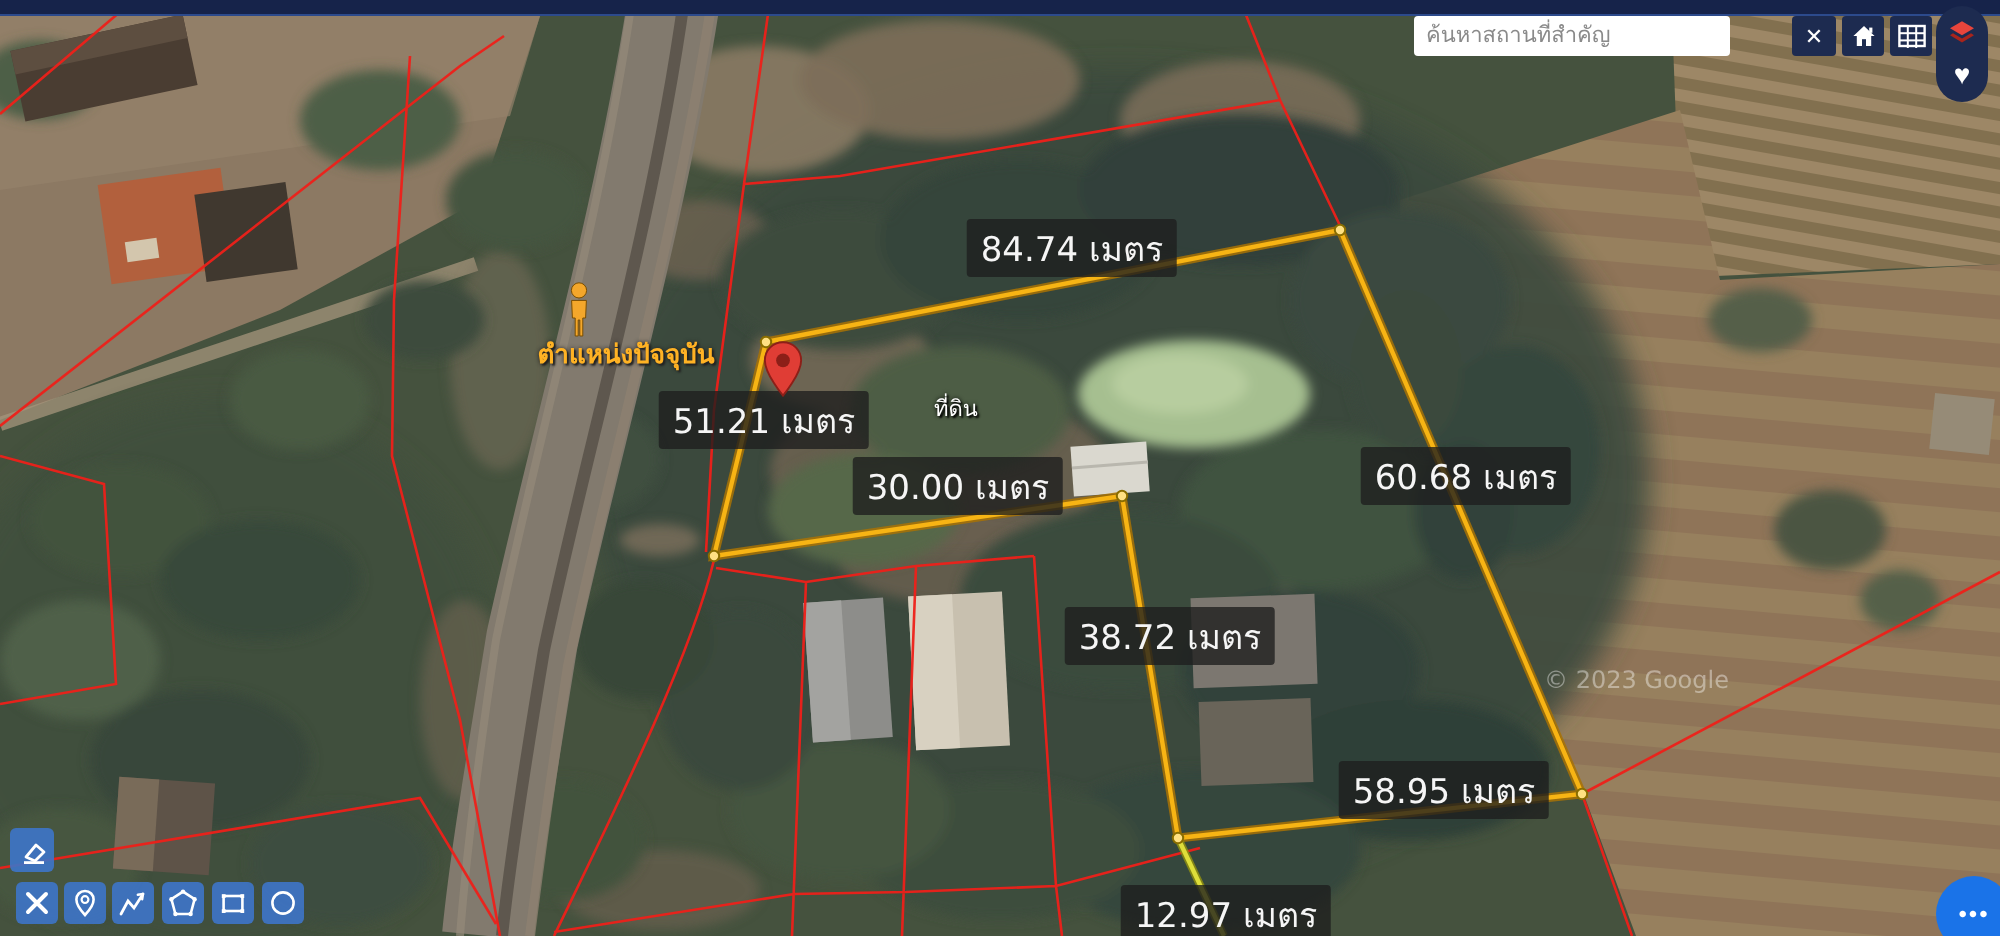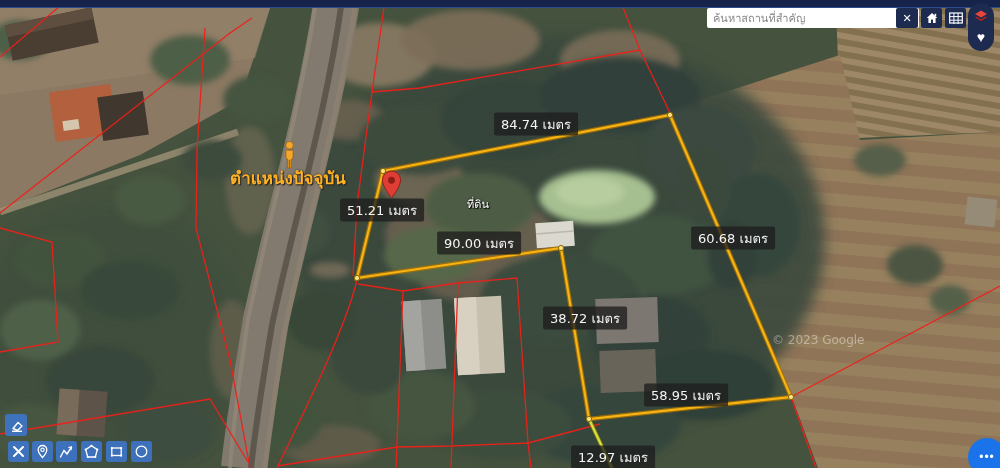--- a/index.html
+++ b/index.html
@@ -6,30 +6,30 @@
   body{
     width:1000px;height:468px;position:relative;overflow:hidden;
     font-family:"DejaVu Sans","Liberation Sans",sans-serif;
     background:#45523e;
   }
   #mapsvg{position:absolute;top:0;left:0;}
   .topbar{position:absolute;top:0;left:0;width:1000px;height:7px;background:#16234a;border-bottom:1px solid #2c4a8c;z-index:5;}
   
   .mlabel{
     position:absolute;transform:translate(-50%,-50%);
-    background:rgba(30,30,30,.78);color:#f5f5f5;font-size:13px;
+    background:rgba(30,30,30,.78);color:#f5f5f5;font-size:17px;
     padding:1px 7px;border-radius:2px;white-space:nowrap;z-index:4;
   }
   .maptext{position:absolute;transform:translate(-50%,-50%);white-space:nowrap;z-index:4;}
   .marker-name{color:#fff;font-size:11px;text-shadow:1px 1px 1px #000,0 0 2px #000;margin-left:40px;}
-  .pegman-label{color:#ffb224;font-size:17px;font-weight:bold;text-shadow:1px 1px 1px #222,0 0 2px #222;}
+  .pegman-label{color:#ffb224;font-size:13px;font-weight:bold;text-shadow:1px 1px 1px #222,0 0 2px #222;margin-left:25px;}
   .watermark{position:absolute;left:772px;top:333px;color:rgba(255,255,255,.4);font-size:12px;z-index:3;}
   
   .search-input{
-    position:absolute;left:707px;top:8px;width:212px;height:20px;box-sizing:border-box;
+    position:absolute;left:707px;top:8px;width:158px;height:20px;box-sizing:border-box;
     border:none;border-radius:2px;background:#fff;font-size:11px;padding:0 6px;color:#333;z-index:6;
   }
   .search-input::placeholder{color:#8a8a8a;}
   .navbtn{
     position:absolute;top:8px;height:20px;background:#1d2b50;border:none;border-radius:2px;
     color:#fff;display:flex;align-items:center;justify-content:center;padding:0;cursor:pointer;z-index:6;
   }
   .pill{
     position:absolute;left:968px;top:3px;width:26px;height:48px;background:#1d2b50;border-radius:13px;
     display:flex;flex-direction:column;align-items:center;justify-content:space-evenly;z-index:6;
@@ -199,24 +199,24 @@
       <circle cx="561" cy="248" r="2.6" fill="#ffe082" stroke="#8a6d00"></circle>
       <circle cx="357" cy="278" r="2.6" fill="#ffe082" stroke="#8a6d00"></circle>
     </g>
   </g>
 </svg>
 
 <div class="topbar"></div>
 
 <div class="mlabel" style="left:536px;top:124px">84.74 เมตร</div>
 <div class="mlabel" style="left:733px;top:238px">60.68 เมตร</div>
-<div class="mlabel" style="left:479px;top:243px">90.00 เมตร</div>
+<div class="mlabel" style="left:479px;top:243px">30.00 เมตร</div>
 <div class="mlabel" style="left:382px;top:210px">51.21 เมตร</div>
 <div class="mlabel" style="left:585px;top:318px">38.72 เมตร</div>
-<div class="mlabel" style="left:686px;top:395px">58.95 เมตร</div>
+<div class="mlabel" style="left:722px;top:395px">58.95 เมตร</div>
 <div class="mlabel" style="left:613px;top:457px">12.97 เมตร</div>
 
 <svg class="overlay" style="left:381px;top:170px" width="21" height="29" viewBox="0 0 22 30">
   <path d="M11,1 C5.5,1 1.5,5.2 1.5,10.5 C1.5,17.5 11,29 11,29 C11,29 20.5,17.5 20.5,10.5 C20.5,5.2 16.5,1 11,1 Z" fill="#e03d35" stroke="#8c1f18" stroke-width="1"></path>
   <circle cx="11" cy="10.5" r="3.6" fill="#8c1f18"></circle>
 </svg>
 <div class="maptext marker-name" style="left:438px;top:204px">ที่ดิน</div>
 
 <svg class="overlay" style="left:281px;top:141px" width="17" height="28" viewBox="0 0 17 28">
   <circle cx="8.5" cy="4.2" r="3.8" fill="#f4a72b" stroke="#7a4d00" stroke-width=".5"></circle>

